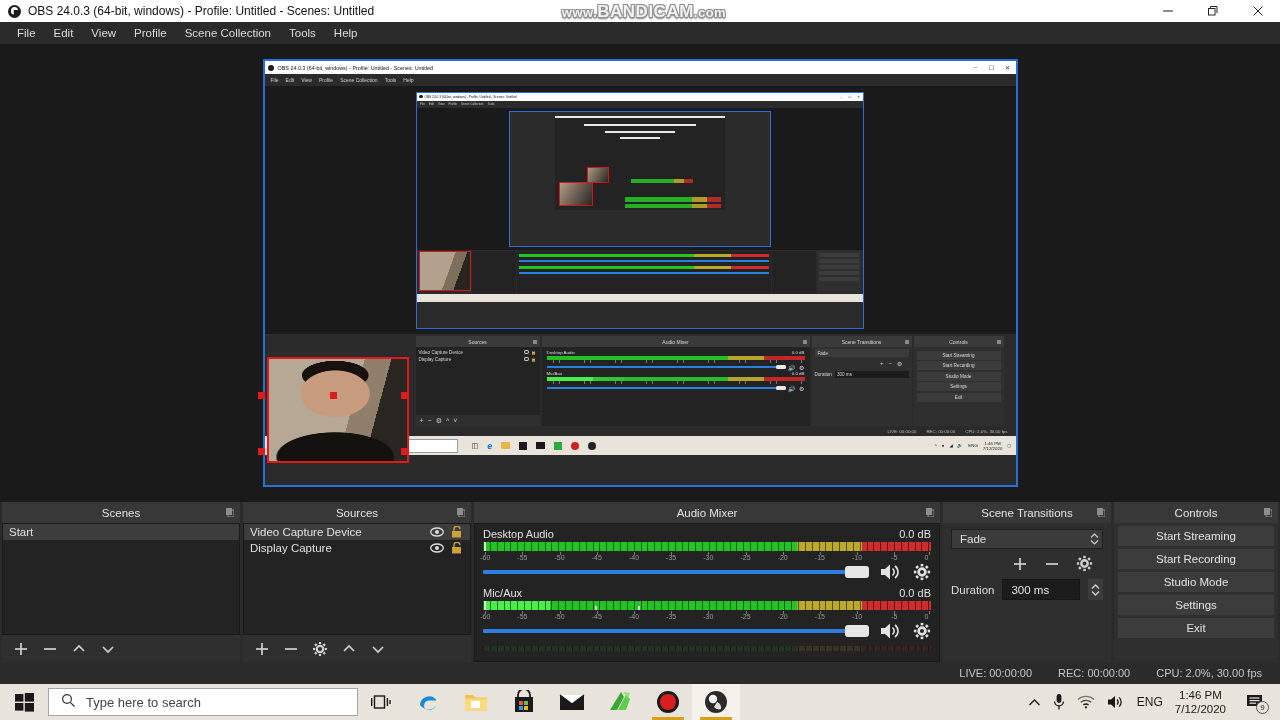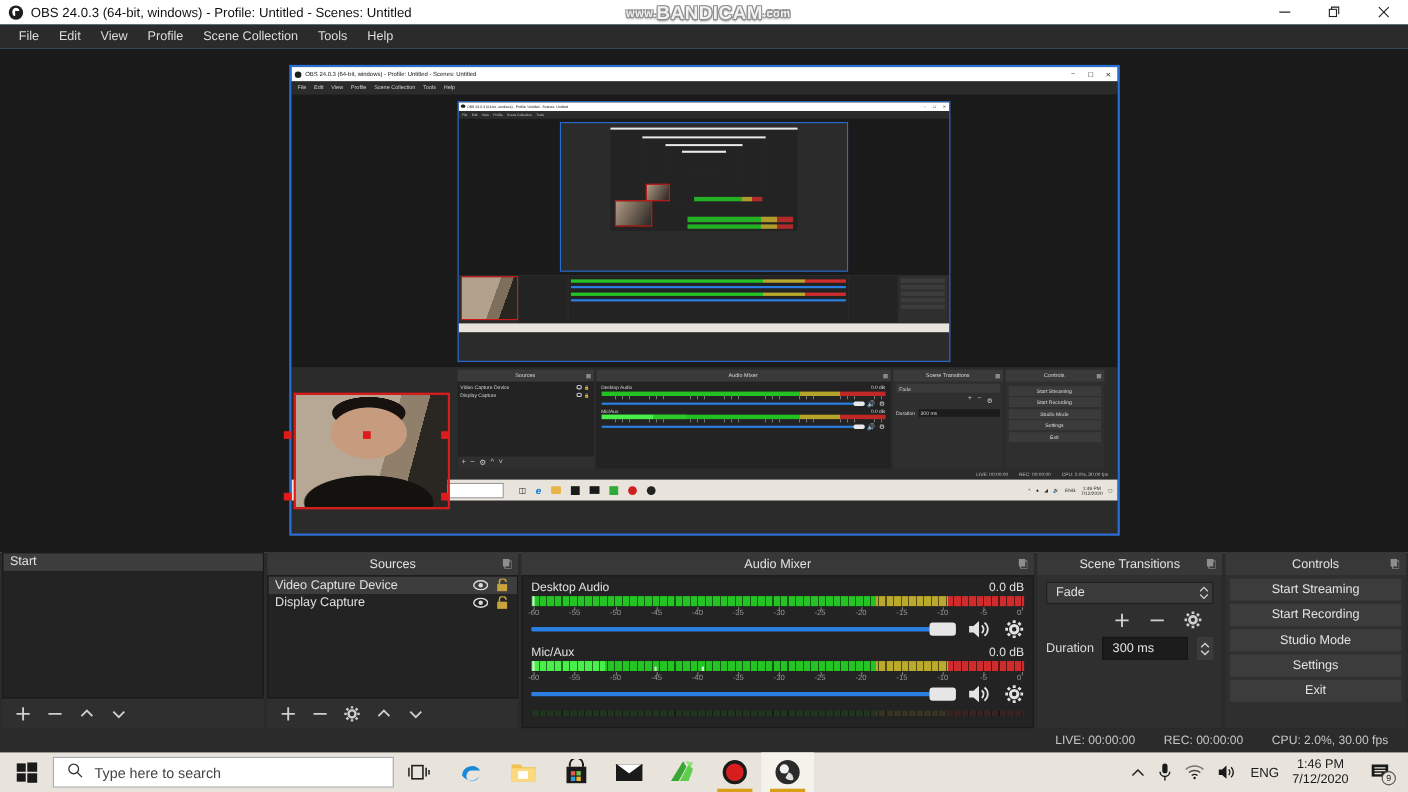--- a/index.html
+++ b/index.html
@@ -4,21 +4,21 @@
 <style>
   * { margin:0; padding:0; box-sizing:border-box; }
   html,body { width:1280px; height:720px; overflow:hidden; }
   body {
     font-family:"Liberation Sans", sans-serif;
     background:#1e1e1e;
     -webkit-font-smoothing:antialiased;
   }
 
   
-  #obs-window { position:absolute; left:0; top:0; width:1280px; height:520px; background:#7dd3fc; }
+  #obs-window { position:absolute; left:0; top:0; width:1280px; height:520px; background:#84cc16; }
 
   .titlebar {
     height:22px; background:#ffffff; display:flex; align-items:center;
     font-size:12px; color:#111; position:relative;
   }
   .tb-logo { width:13px; height:13px; border-radius:50%; background:#1d1d1d; margin-left:8px; margin-right:7px;
              position:relative; flex:0 0 auto; }
   .tb-logo::after { content:""; position:absolute; left:3px; top:2px; width:7px; height:8px;
              border-radius:50%; background:#fff; clip-path:polygon(0 0,100% 0,100% 45%,40% 45%,40% 100%,0 100%); }
   .tb-title { font-size:12px; color:#121212; white-space:nowrap; }
@@ -29,21 +29,21 @@
   .watermark {
     position:absolute; left:528px; top:1px; width:232px; height:22px;
     display:flex; align-items:center; justify-content:center;
     font-family:"Liberation Sans", sans-serif;
     font-size:17px; font-weight:bold; letter-spacing:0.5px;
     color:#f2f2f2;
     text-shadow: -1px -1px 0 #8f8f8f, 1px -1px 0 #8f8f8f, -1px 1px 0 #8f8f8f, 1px 1px 0 #8f8f8f,
                  0 2px 2px rgba(80,80,80,.8);
     pointer-events:none; user-select:none; z-index:6;
   }
-  .watermark .sm { font-size:10px; }
+  .watermark .sm { font-size:13px; }
 
   .menubar { height:22px; background:#2b2b2b; display:flex; align-items:center; padding-left:8px; }
   .menu-item { font-size:11.5px; color:#dcdcdc; padding:3px 9px; white-space:nowrap; }
 
   
   #preview { position:absolute; left:0; top:44px; width:1280px; height:458px; background:#1a1a1a;
              display:flex; align-items:center; justify-content:center; overflow:hidden; }
   #capture { position:relative; width:755px; height:428px; background:#2b2b2b; border:2px solid #2a6fd6; overflow:hidden; }
 
   
@@ -499,20 +499,27 @@
       <div class="handle hn he"></div>
       <div class="handle hmid hw"></div>
       <div class="handle hmid he"></div>
 
     </div>
   </div>
 
   <div id="dock">
 
     <div class="panel" style="width:238px;">
+      <div class="ph">
+        <span>Scenes</span>
+        <svg class="pin-ico" viewBox="0 0 8 9">
+            <rect x="0" y="0" width="6" height="7" fill="#8e8e8e"></rect>
+            <rect x="2" y="2" width="6" height="7" fill="none" stroke="#8e8e8e" stroke-width="1"></rect>
+          </svg>
+      </div>
       <div class="pbody">
         <div class="scene-row selected">
           <span>Start</span>
         </div>
       </div>
       <div class="pfoot">
         <span class="ic">
           <svg width="16" height="16" viewBox="0 0 16 16">
               <line x1="8" y1="2" x2="8" y2="14" stroke="#cfcfcf" stroke-width="1.7"></line>
               <line x1="2" y1="8" x2="14" y2="8" stroke="#cfcfcf" stroke-width="1.7"></line>

